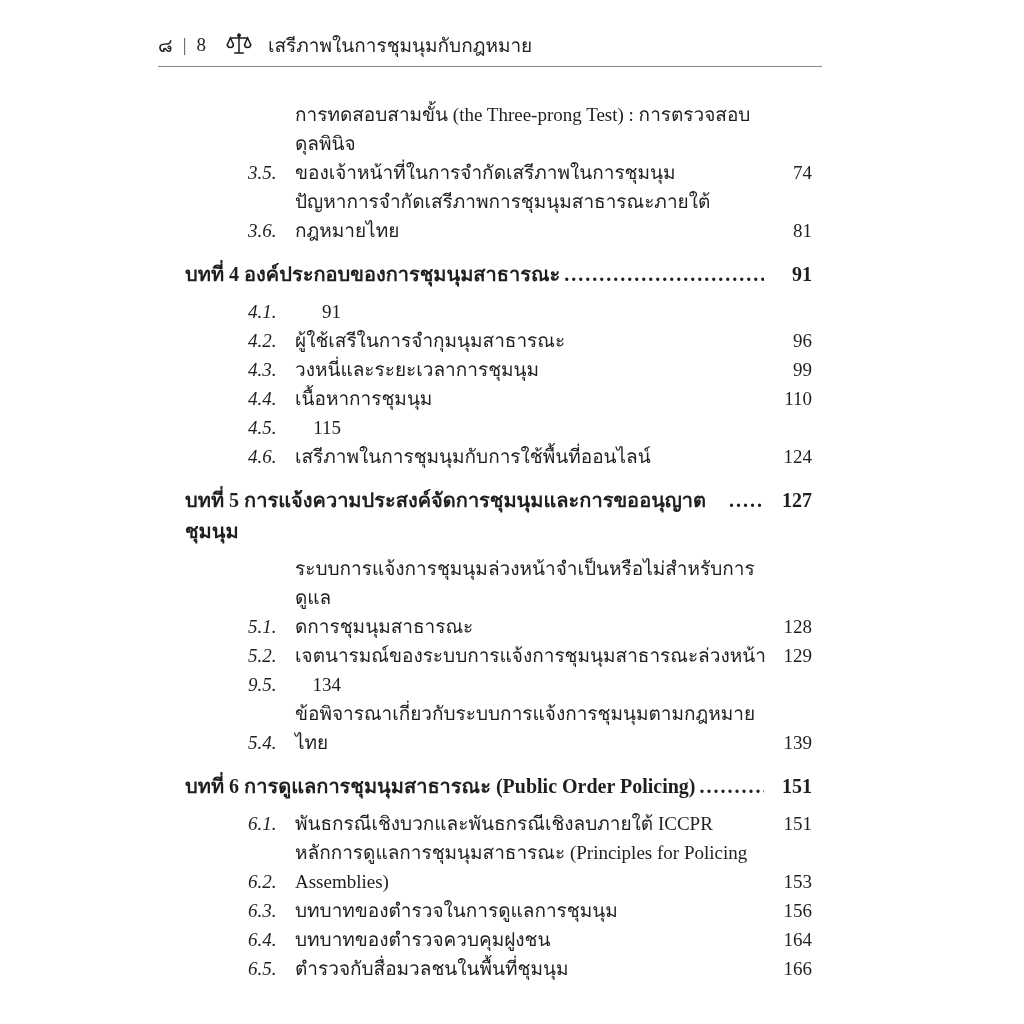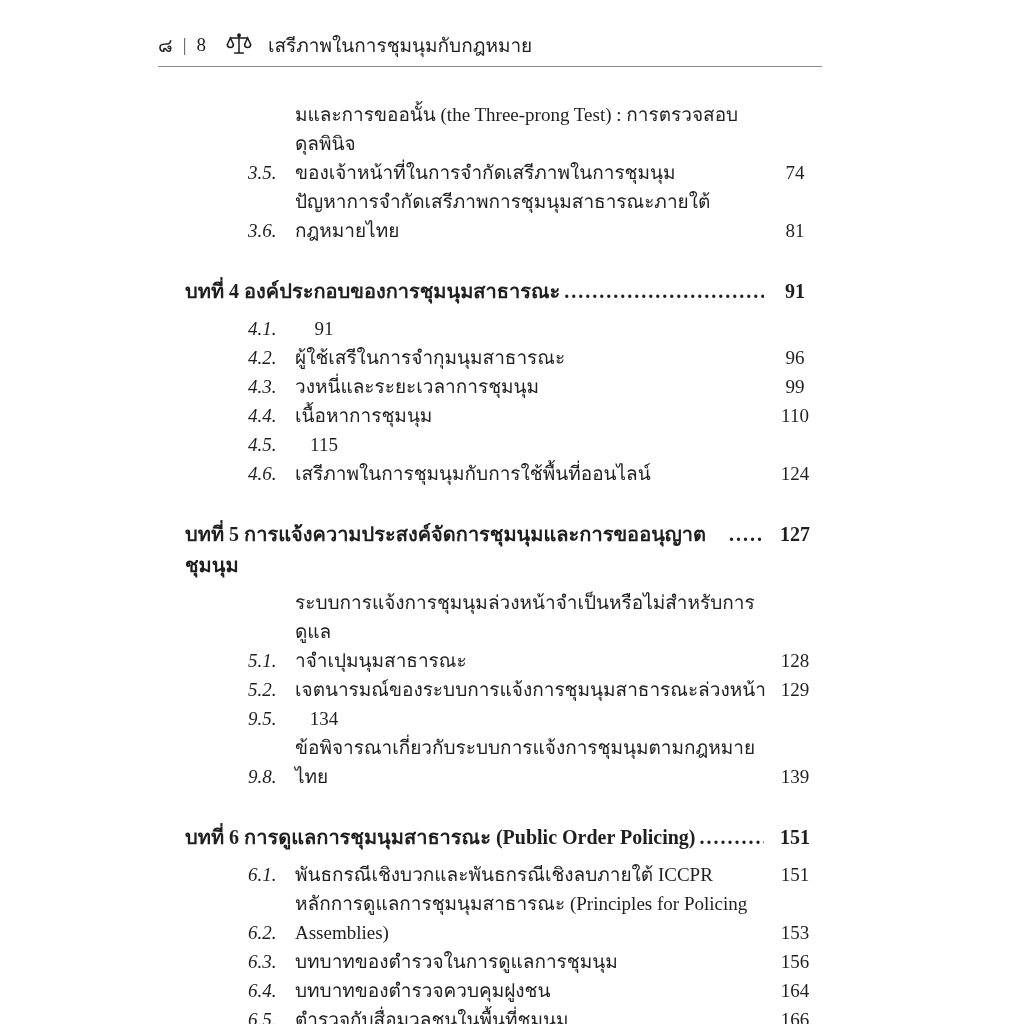--- a/index.html
+++ b/index.html
@@ -41,38 +41,38 @@
     left: 185px;
     width: 627px;
   }
   .entry {
     display: flex;
     align-items: flex-end;
     line-height: 29px;
     font-size: 19px;
   }
   .entry.chapter {
-    margin-top: 31px;
+    margin-top: 14px;
     margin-bottom: 7px;
     font-weight: bold;
     font-size: 20px;
     line-height: 31px;
     align-items: baseline;
   }
   .entry.section .num {
     width: 47px;
     flex: 0 0 47px;
     margin-left: 63px;
     font-style: italic;
   }
   .entry.section .titles { flex: 1 1 auto; min-width: 0; }
   .entry .page-num {
     flex: 0 0 auto;
     margin-left: 12px;
-    text-align: center;
+    text-align: right;
     min-width: 34px;
     white-space: nowrap;
   }
   .entry.chapter .ch-text { flex: 0 0 auto; max-width: 540px; }
   .leader {
     flex: 1 1 auto;
     overflow: hidden;
     white-space: nowrap;
     margin: 0 2px 0 4px;
     min-width: 10px;
@@ -108,21 +108,21 @@
     </span>
     <span>เสรีภาพในการชุมนุมกับกฎหมาย</span>
   </div>
 
   <div class="header-rule"></div>
 
   <div class="toc">
       <div class="entry section">
         <span class="num">3.5.</span>
         <div class="titles">
-          <div class="title-line">มและการขออนั้น (the Three-prong Test) : การตรวจสอบดุลพินิจ</div>
+          <div class="title-line">การทดสอบสามขั้น (the Three-prong Test) : การตรวจสอบดุลพินิจ</div>
           <div class="title-line">ของเจ้าหน้าที่ในการจำกัดเสรีภาพในการชุมนุม</div>
         </div>
         <span class="page-num">74</span>
       </div>
       <div class="entry section">
         <span class="num">3.6.</span>
         <div class="titles">
           <div class="title-line">ปัญหาการจำกัดเสรีภาพการชุมนุมสาธารณะภายใต้กฎหมายไทย</div>
         </div>
         <span class="page-num">81</span>
@@ -170,37 +170,37 @@
       </div>
       <div class="entry chapter">
         <span class="ch-text">บทที่ 5 การแจ้งความประสงค์จัดการชุมนุมและการขออนุญาตชุมนุม</span>
         <span class="leader"></span>
         <span class="page-num">127</span>
       </div>
       <div class="entry section">
         <span class="num">5.1.</span>
         <div class="titles">
           <div class="title-line">ระบบการแจ้งการชุมนุมล่วงหน้าจำเป็นหรือไม่สำหรับการดูแล</div>
-          <div class="title-line">าจำเปุมนุมสาธารณะ</div>
+          <div class="title-line">ดการชุมนุมสาธารณะ</div>
         </div>
         <span class="page-num">128</span>
       </div>
       <div class="entry section">
         <span class="num">5.2.</span>
         <div class="titles">
           <div class="title-line">เจตนารมณ์ของระบบการแจ้งการชุมนุมสาธารณะล่วงหน้า</div>
         </div>
         <span class="page-num">129</span>
       </div>
       <div class="entry section">
         <span class="num">9.5.</span>
         <span class="page-num">134</span>
       </div>
       <div class="entry section">
-        <span class="num">9.8.</span>
+        <span class="num">5.4.</span>
         <div class="titles">
           <div class="title-line">ข้อพิจารณาเกี่ยวกับระบบการแจ้งการชุมนุมตามกฎหมายไทย</div>
         </div>
         <span class="page-num">139</span>
       </div>
       <div class="entry chapter">
         <span class="ch-text">บทที่ 6 การดูแลการชุมนุมสาธารณะ (Public Order Policing)</span>
         <span class="leader"></span>
         <span class="page-num">151</span>
       </div>

